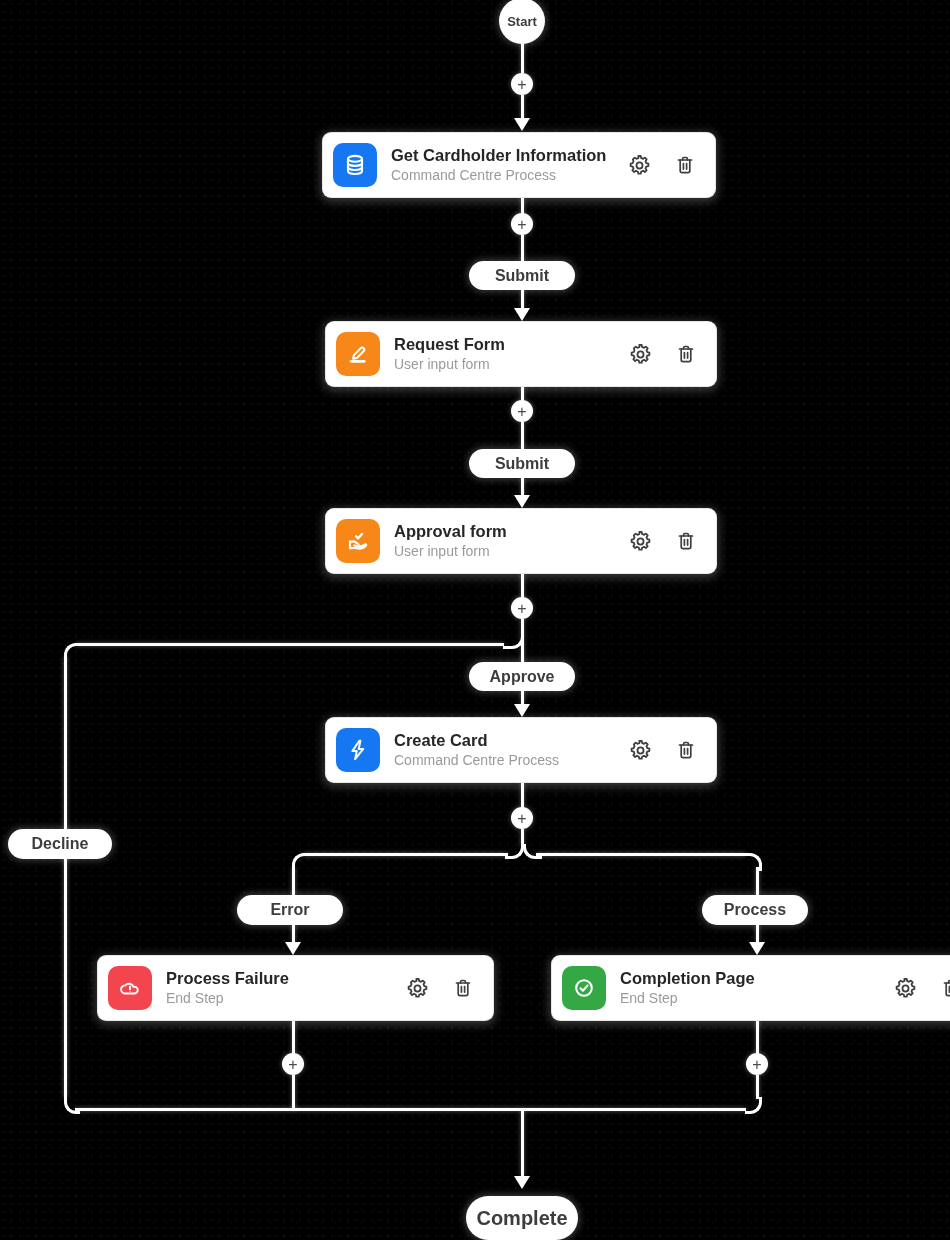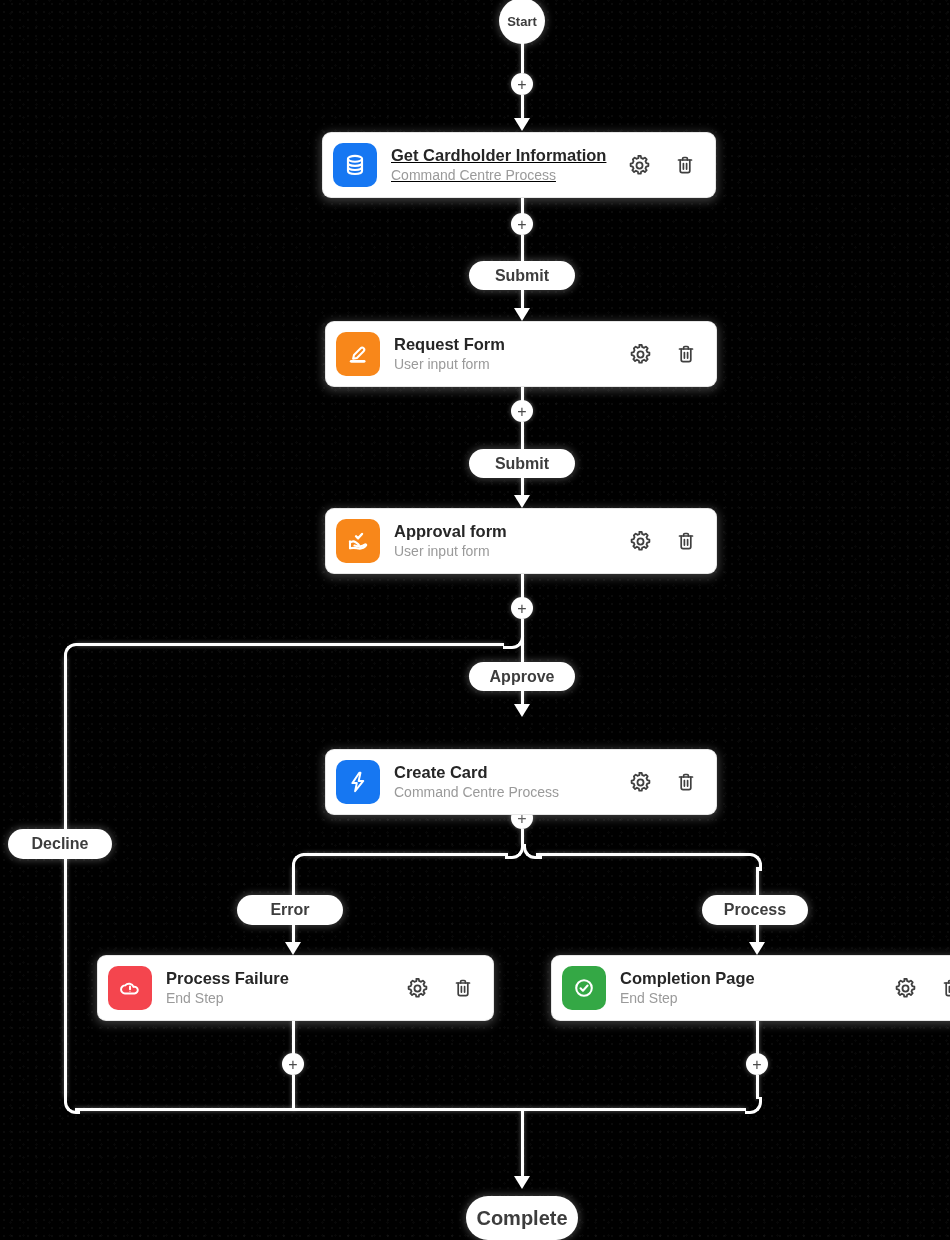--- a/index.html
+++ b/index.html
@@ -107,21 +107,21 @@
 
   <div class="pill small" style="left:499px;top:-2px;width:46px;height:46px;border-radius:50%;">Start</div>
   <div class="pill" style="left:469px;top:261px;width:106px;height:29px;">Submit</div>
   <div class="pill" style="left:469px;top:449px;width:106px;height:29px;">Submit</div>
   <div class="pill" style="left:469px;top:662px;width:106px;height:29px;">Approve</div>
   <div class="pill" style="left:8px;top:829px;width:104px;height:30px;">Decline</div>
   <div class="pill" style="left:237px;top:895px;width:106px;height:30px;">Error</div>
   <div class="pill" style="left:702px;top:895px;width:106px;height:30px;">Process</div>
   <div class="pill" style="left:466px;top:1196px;width:112px;height:44px;font-size:20px;">Complete</div>
 
-  <div class="card" style="left:323px;top:133px;width:392px;text-decoration:underline;">
+  <div class="card" style="left:323px;top:133px;width:392px;">
     <div class="icon-box" style="background: rgb(22, 119, 242);">
       <svg width="26" height="26" viewBox="0 0 24 24" fill="none" stroke="#fff" stroke-width="1.9" stroke-linecap="round">
         <ellipse cx="12" cy="6.3" rx="6.5" ry="2.7"></ellipse>
         <path d="M5.5 6.3v11.3c0 1.5 2.9 2.7 6.5 2.7s6.5-1.2 6.5-2.7V6.3"></path>
         <path d="M18.5 10.1c0 1.5-2.9 2.7-6.5 2.7s-6.5-1.2-6.5-2.7"></path>
         <path d="M18.5 13.9c0 1.5-2.9 2.7-6.5 2.7s-6.5-1.2-6.5-2.7"></path>
       </svg>
     </div>
     <div class="card-text">
       <div class="card-title">Get Cardholder Information</div>
@@ -192,21 +192,21 @@
     <button class="icon-btn">
       <svg width="24" height="24" viewBox="0 0 24 24" fill="none" stroke="#3f3f3f" stroke-width="1.7" stroke-linecap="round">
         <path d="M5.5 7h13"></path>
         <path d="M9.6 7V5.7a1.2 1.2 0 011.2-1.2h2.4a1.2 1.2 0 011.2 1.2V7"></path>
         <path d="M7.2 7v10.7a1.9 1.9 0 001.9 1.9h5.8a1.9 1.9 0 001.9-1.9V7"></path>
         <path d="M10.4 10.5v5.6M13.6 10.5v5.6"></path>
       </svg>
     </button>
   </div>
 
-  <div class="card" style="left:326px;top:718px;width:390px;margin-top:32px;">
+  <div class="card" style="left:326px;top:718px;width:390px;">
     <div class="icon-box" style="background: rgb(22, 119, 242);">
       <svg width="26" height="26" viewBox="0 0 24 24" fill="none" stroke="#fff" stroke-width="1.8" stroke-linejoin="round">
         <path d="M13.2 3.5L6.8 13h4.1l-1.6 7.5L16.9 11h-4.3l1.7-7.5z"></path>
       </svg>
     </div>
     <div class="card-text">
       <div class="card-title">Create Card</div>
       <div class="card-sub">Command Centre Process</div>
     </div>
     <button class="icon-btn gear-btn">

